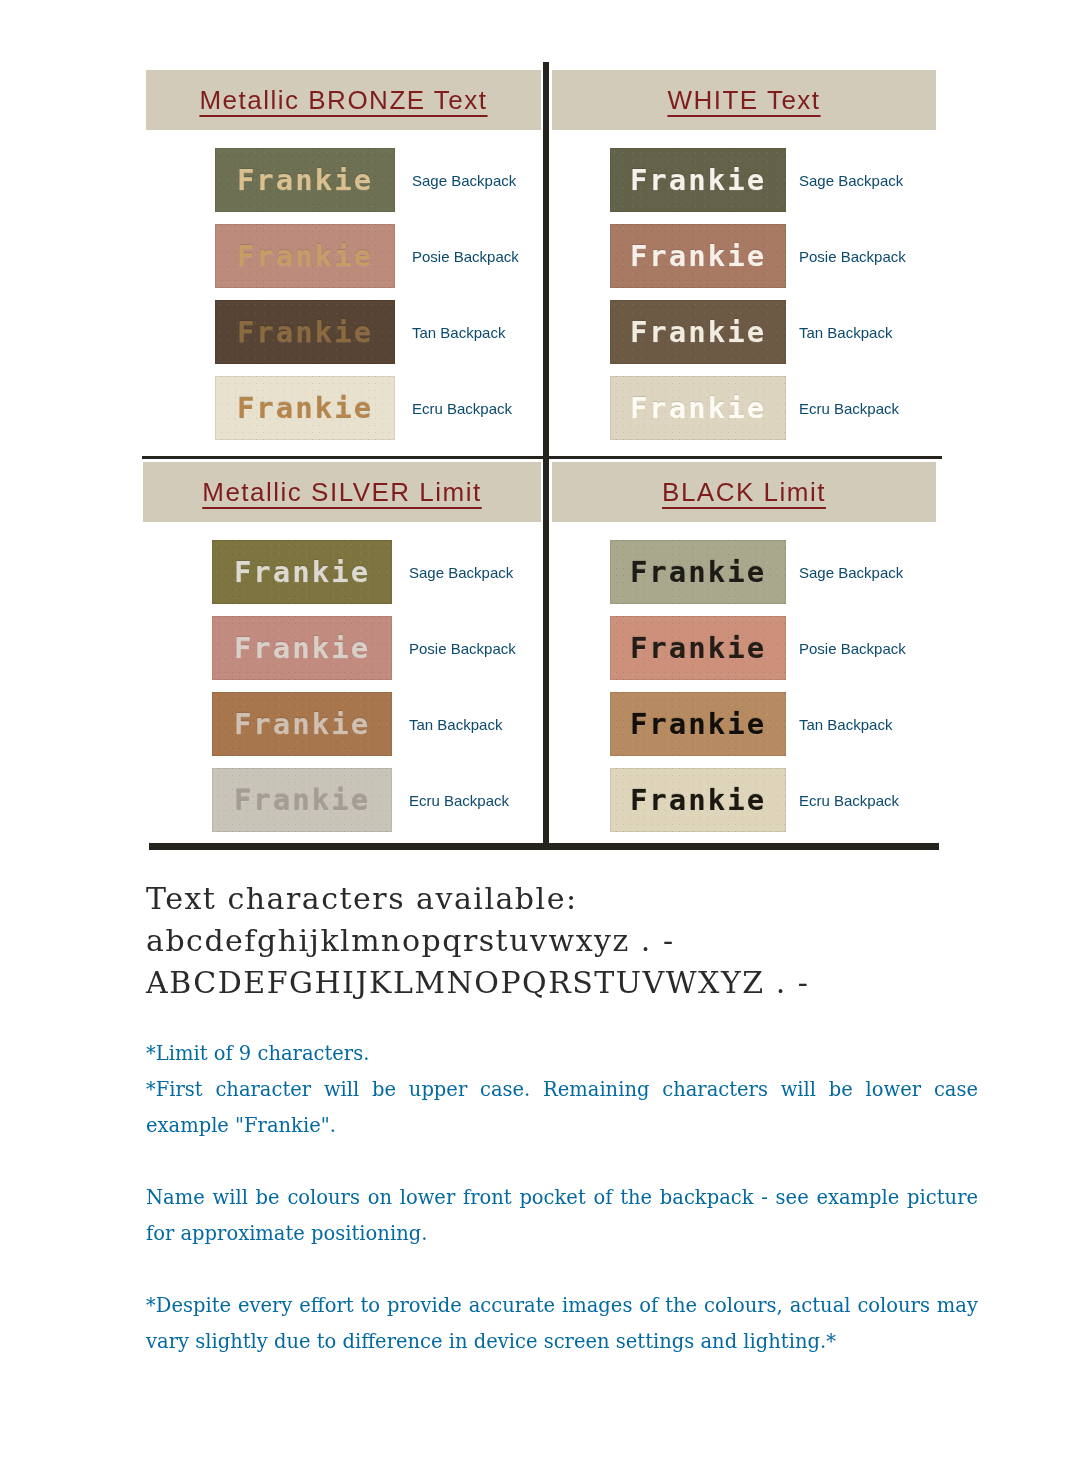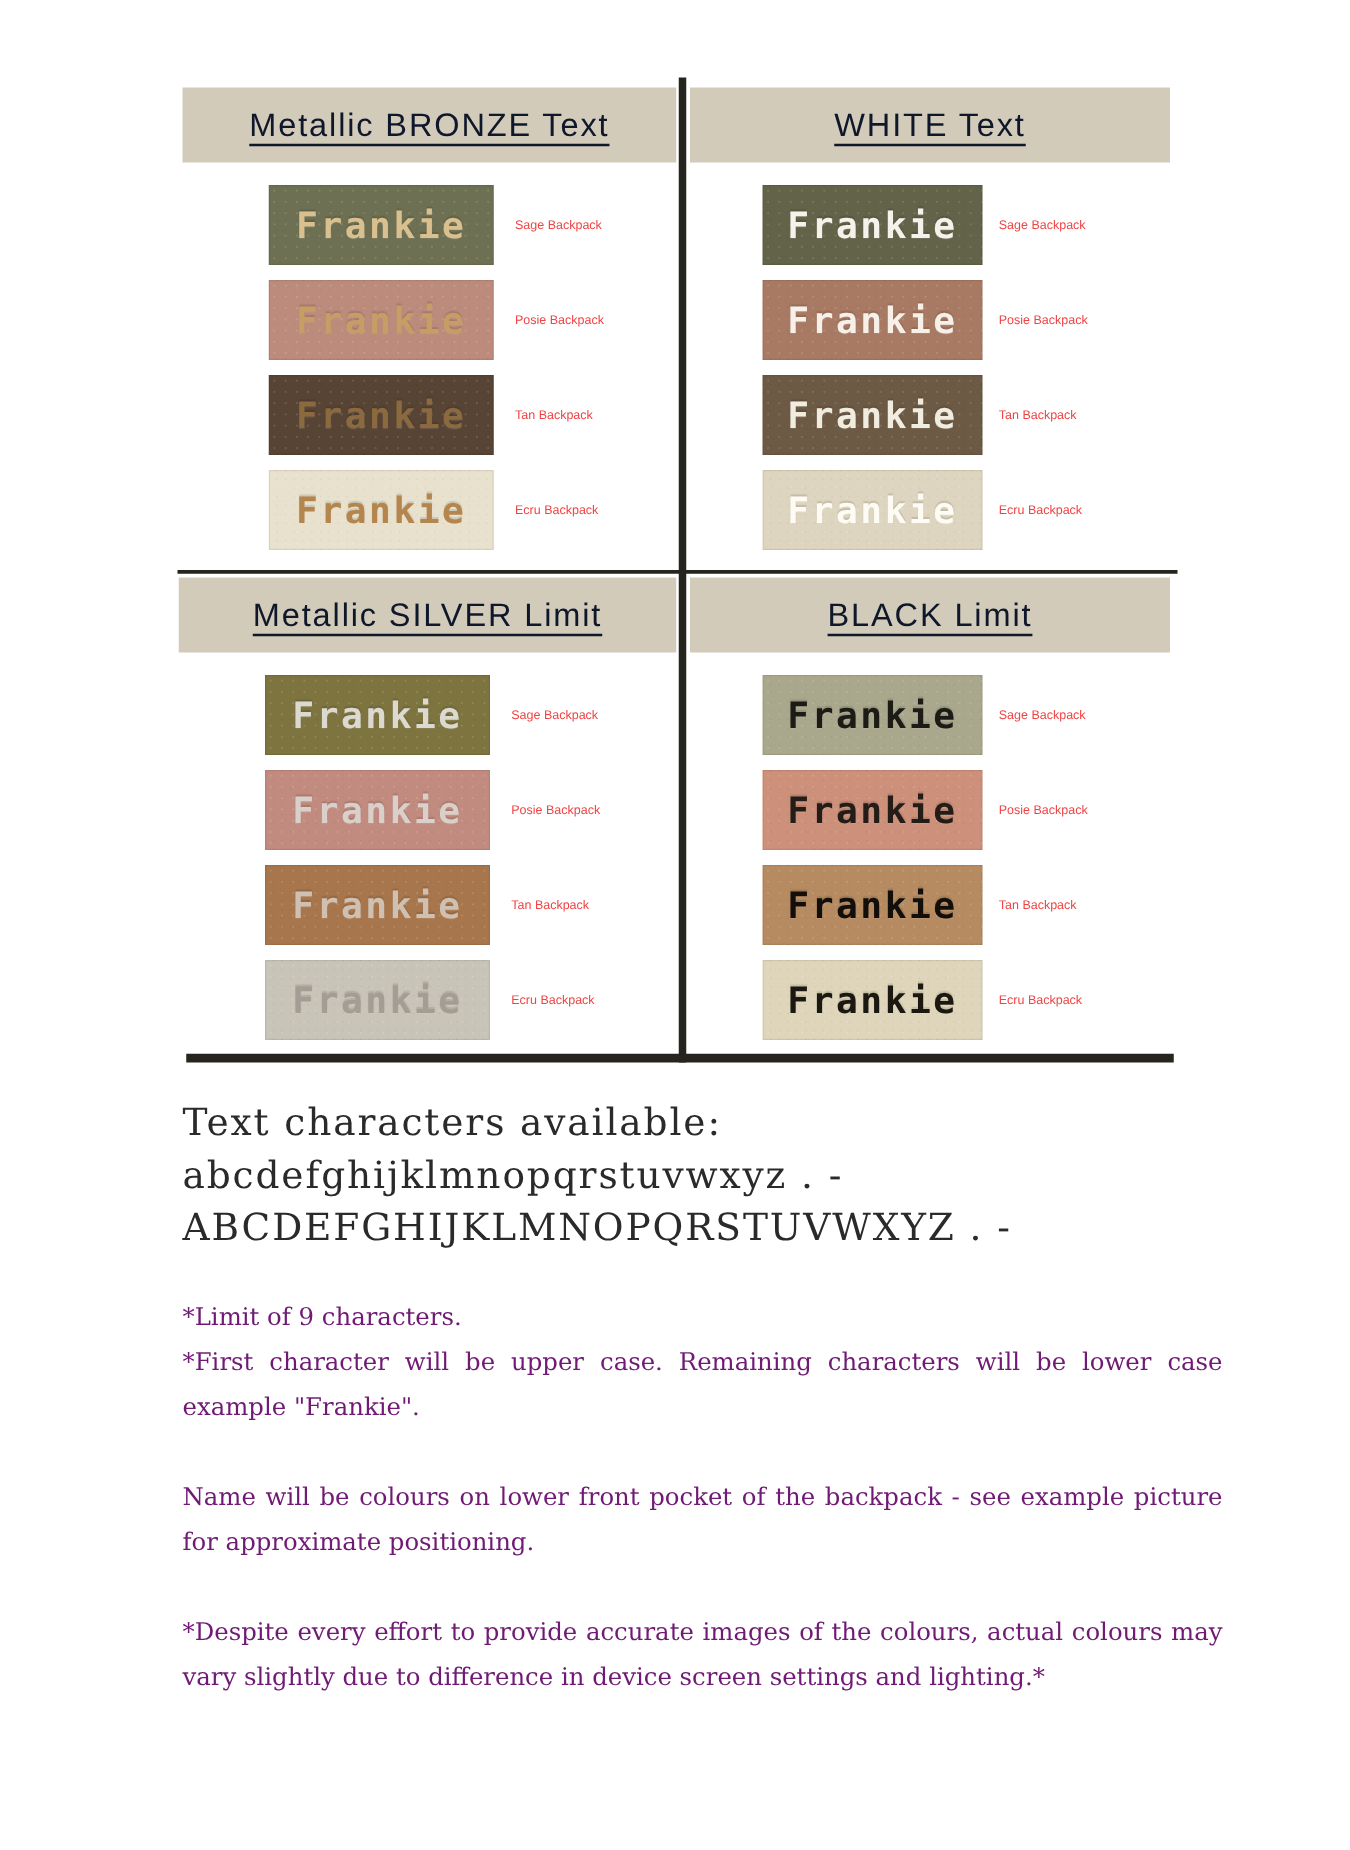--- a/index.html
+++ b/index.html
@@ -25,21 +25,21 @@
   .q4 { left: 406px; top: 400px; width: 384px; }
 
   .q-header {
     height: 60px;
     background: #d2cbba;
     display: flex; align-items: center; justify-content: center;
   }
   .q-title {
     font-size: 26px;
     letter-spacing: 1.5px;
-    color: #0f172a;
+    color: #7f1d1d;
     text-decoration: underline;
     text-underline-offset: 6px;
     text-decoration-thickness: 2px;
     white-space: nowrap;
   }
   .rows { display: flex; flex-direction: column; gap: 12px; padding-top: 18px; }
   .q1 .rows, .q3 .rows { padding-left: 69px; }
   .q2 .rows, .q4 .rows { padding-left: 58px; }
 
   .swatch-row { display: flex; align-items: center; }
@@ -55,33 +55,33 @@
   }
   .q2 .swatch, .q4 .swatch { width: 176px; }
   .stamp {
     font-family: "DejaVu Sans Mono", "Liberation Mono", monospace;
     font-weight: bold;
     font-size: 29px;
     letter-spacing: 2px;
     white-space: nowrap;
     text-shadow: 0 1px 1px rgba(255,255,255,0.10), 0 -1px 1px rgba(0,0,0,0.12);
   }
-  .row-label { margin-left: 17px; font-size: 10px; color: #ef4444; white-space: nowrap; }
+  .row-label { margin-left: 17px; font-size: 15px; color: #0c4a6e; white-space: nowrap; }
   .q2 .row-label, .q4 .row-label { margin-left: 13px; }
 
   .text-block { position: absolute; left: 146px; top: 878px; width: 832px; color: #242424; }
   .chars-line {
     font-family: "DejaVu Serif", "Liberation Serif", serif;
     font-size: 30px;
     letter-spacing: 1.5px;
     line-height: 42px;
     color: #2a2a2a;
     white-space: nowrap;
   }
-  .notes { margin-top: 32px; font-family: "DejaVu Serif", "Liberation Serif", serif; font-size: 19.5px; line-height: 36px; color: #701a75; }
+  .notes { margin-top: 32px; font-family: "DejaVu Serif", "Liberation Serif", serif; font-size: 19.5px; line-height: 36px; color: #0369a1; }
   .note-block { margin-bottom: 36px; }
   .note-line { text-align: left; }
   .justified { text-align: justify; }
 </style>
 </head>
 <body>
 
 <div class="board">
   <div class="grid">
     <div class="v-divider"></div>

